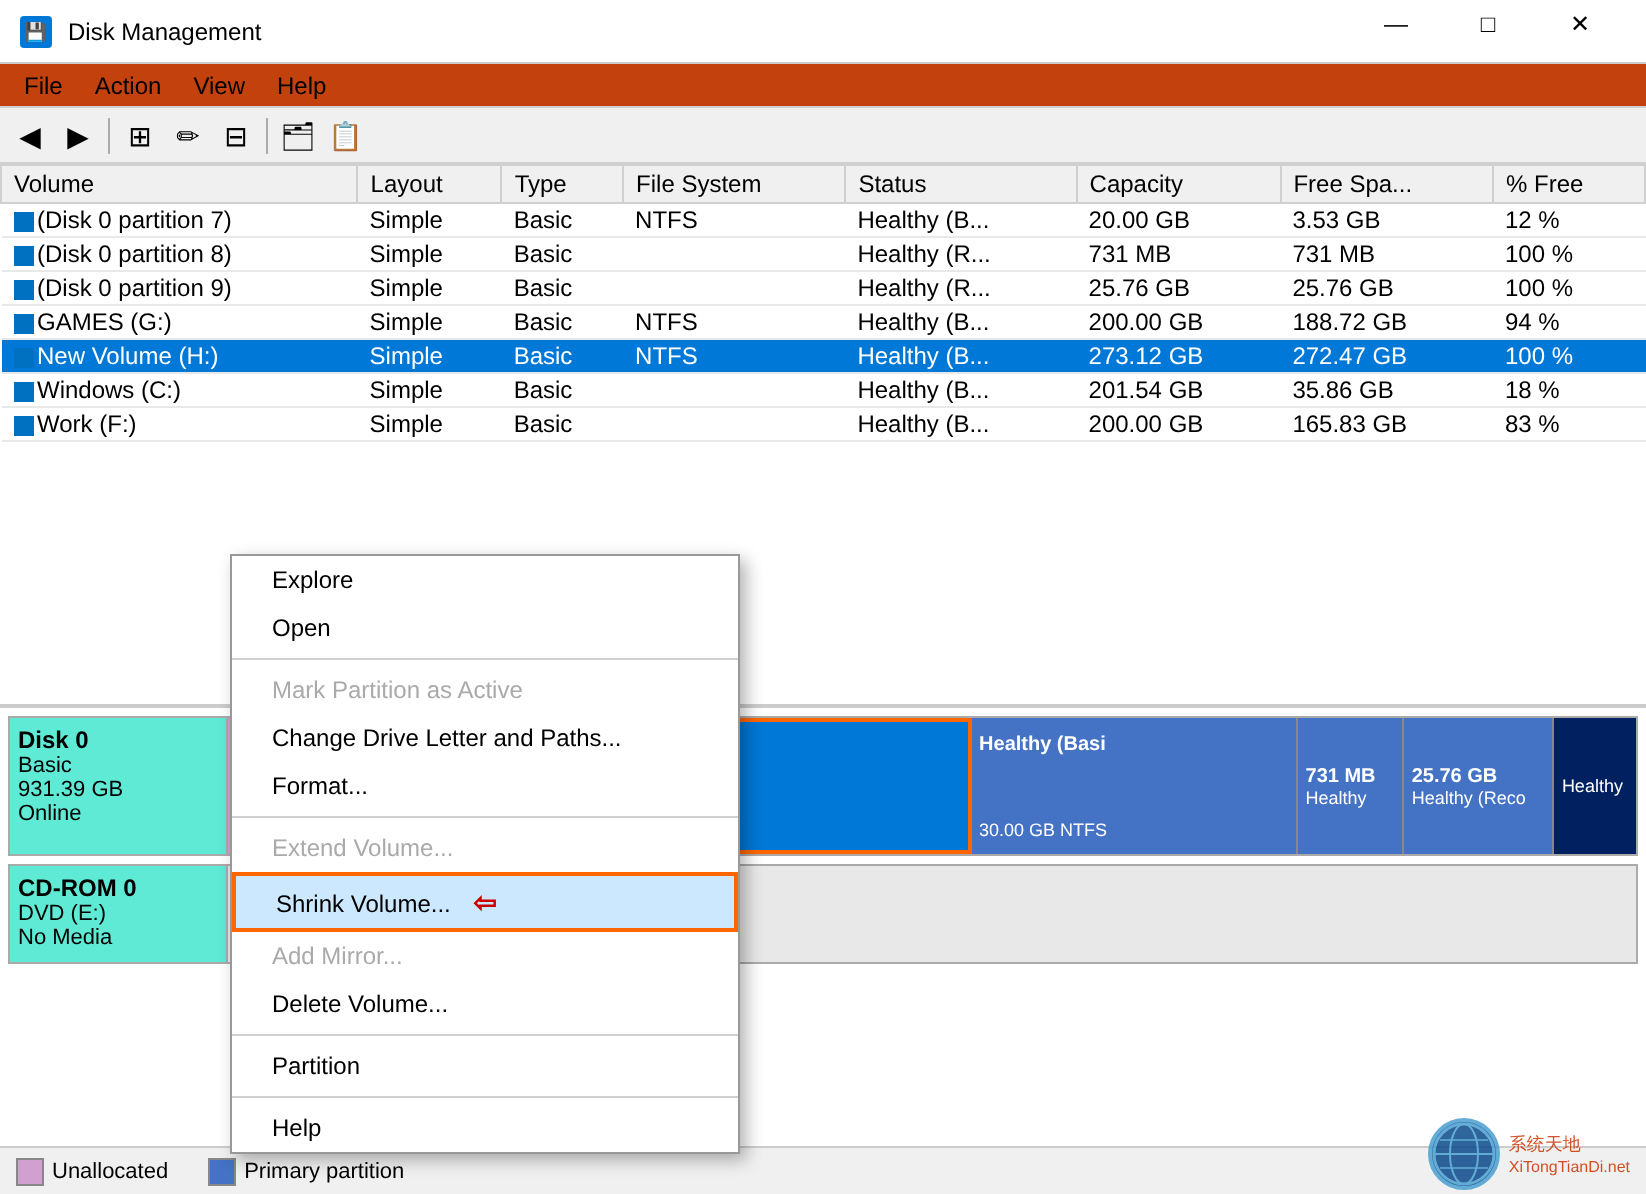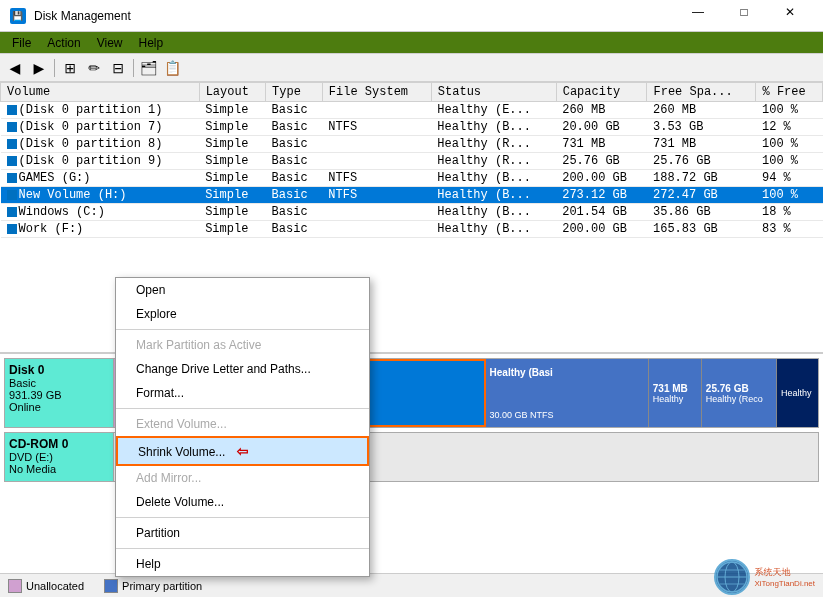--- a/index.html
+++ b/index.html
@@ -7,34 +7,34 @@
     
     
     .title-bar { background: #fff; display: flex; align-items: center; justify-content: space-between; padding: 8px 10px; border-bottom: 1px solid #ccc; height: 32px; }
     .title-bar-left { display: flex; align-items: center; gap: 8px; }
     .title-bar-icon { width: 16px; height: 16px; background: #0078d7; border-radius: 2px; display: flex; align-items: center; justify-content: center; color: white; font-size: 9px; }
     .title-bar-title { font-size: 12px; color: #000; }
     .title-bar-controls { display: flex; gap: 0; }
     .title-btn { width: 46px; height: 32px; border: none; background: transparent; cursor: pointer; font-size: 12px; display: flex; align-items: center; justify-content: center; margin-top: -8px; }
 
     
-    .menu-bar { display: flex; gap: 0; padding: 2px 4px; background: #4d7c0f; border-bottom: 1px solid #d0d0d0; height: 22px; align-items: center; }
+    .menu-bar { display: flex; gap: 0; padding: 2px 4px; background: #c2410c; border-bottom: 1px solid #d0d0d0; height: 22px; align-items: center; }
     .menu-item { padding: 2px 8px; cursor: pointer; font-size: 12px; }
 
     
     .toolbar { display: flex; align-items: center; padding: 2px 4px; background: #f0f0f0; border-bottom: 1px solid #d0d0d0; height: 28px; gap: 2px; }
     .tb-btn { width: 22px; height: 22px; border: 1px solid transparent; background: transparent; cursor: pointer; display: flex; align-items: center; justify-content: center; font-size: 14px; }
     .tb-separator { width: 1px; height: 18px; background: #aaa; margin: 0 2px; }
 
     
     .main { display: flex; flex-direction: column; height: calc(597px - 32px - 22px - 28px - 24px); }
 
     
     .volume-table-container { flex: 0 0 270px; overflow: hidden; background: white; }
-    .volume-table { width: 100%; border-collapse: collapse; font-family: Liberation Mono, monospace; }
+    .volume-table { width: 100%; border-collapse: collapse; }
     .volume-table th { background: #f0f0f0; border: 1px solid #d0d0d0; padding: 2px 6px; text-align: left; font-weight: normal; font-size: 12px; cursor: pointer; }
     .volume-table td { border-bottom: 1px solid #e8e8e8; padding: 1px 6px; font-size: 12px; white-space: nowrap; }
     .volume-table tr.selected { background: #0078d7; color: white; padding-left: 32px; }
     .volume-row-icon { display: inline-block; width: 10px; height: 10px; background: #0070c0; margin-right: 2px; vertical-align: middle; }
 
     
     .disk-view { flex: 1; background: white; border-top: 2px solid #ccc; overflow-y: auto; padding: 4px; }
     .disk-row { display: flex; align-items: stretch; margin-bottom: 4px; min-height: 70px; }
     .disk-label { width: 110px; flex-shrink: 0; padding: 4px; font-size: 11px; border: 1px solid #aaa; background: #5eead4; }
     .disk-label-name { font-weight: bold; font-size: 12px; }
@@ -112,30 +112,20 @@
           <th>Layout</th>
           <th>Type</th>
           <th>File System</th>
           <th>Status</th>
           <th>Capacity</th>
           <th>Free Spa...</th>
           <th>% Free</th>
         </tr>
       </thead>
       <tbody id="volume-tbody">
-      <tr>
-    <td><span class="volume-row-icon"></span>(Disk 0 partition 1)</td>
-    <td>Simple</td>
-    <td>Basic</td>
-    <td></td>
-    <td>Healthy (E...</td>
-    <td>260 MB</td>
-    <td>260 MB</td>
-    <td>100 %</td>
-  </tr>
           <tr>
     <td><span class="volume-row-icon"></span>(Disk 0 partition 7)</td>
     <td>Simple</td>
     <td>Basic</td>
     <td>NTFS</td>
     <td>Healthy (B...</td>
     <td>20.00 GB</td>
     <td>3.53 GB</td>
     <td>12 %</td>
   </tr>
@@ -247,22 +237,22 @@
         <div class="disk-label-name">CD-ROM 0</div>
         <div>DVD (E:)</div>
         <div>No Media</div>
       </div>
       <div class="disk-partitions" style="background:#e8e8e8;">
       </div>
     </div>
   </div>
 
   <div class="context-menu">
+    <div class="ctx-item">Explore</div>
     <div class="ctx-item">Open</div>
-    <div class="ctx-item">Explore</div>
     <div class="ctx-separator"></div>
     <div class="ctx-item disabled">Mark Partition as Active</div>
     <div class="ctx-item">Change Drive Letter and Paths...</div>
     <div class="ctx-item">Format...</div>
     <div class="ctx-separator"></div>
     <div class="ctx-item disabled">Extend Volume...</div>
     <div class="ctx-item highlighted">Shrink Volume... <span class="ctx-arrow">⇦</span></div>
     <div class="ctx-item disabled">Add Mirror...</div>
     <div class="ctx-item">Delete Volume...</div>
     <div class="ctx-separator"></div>

